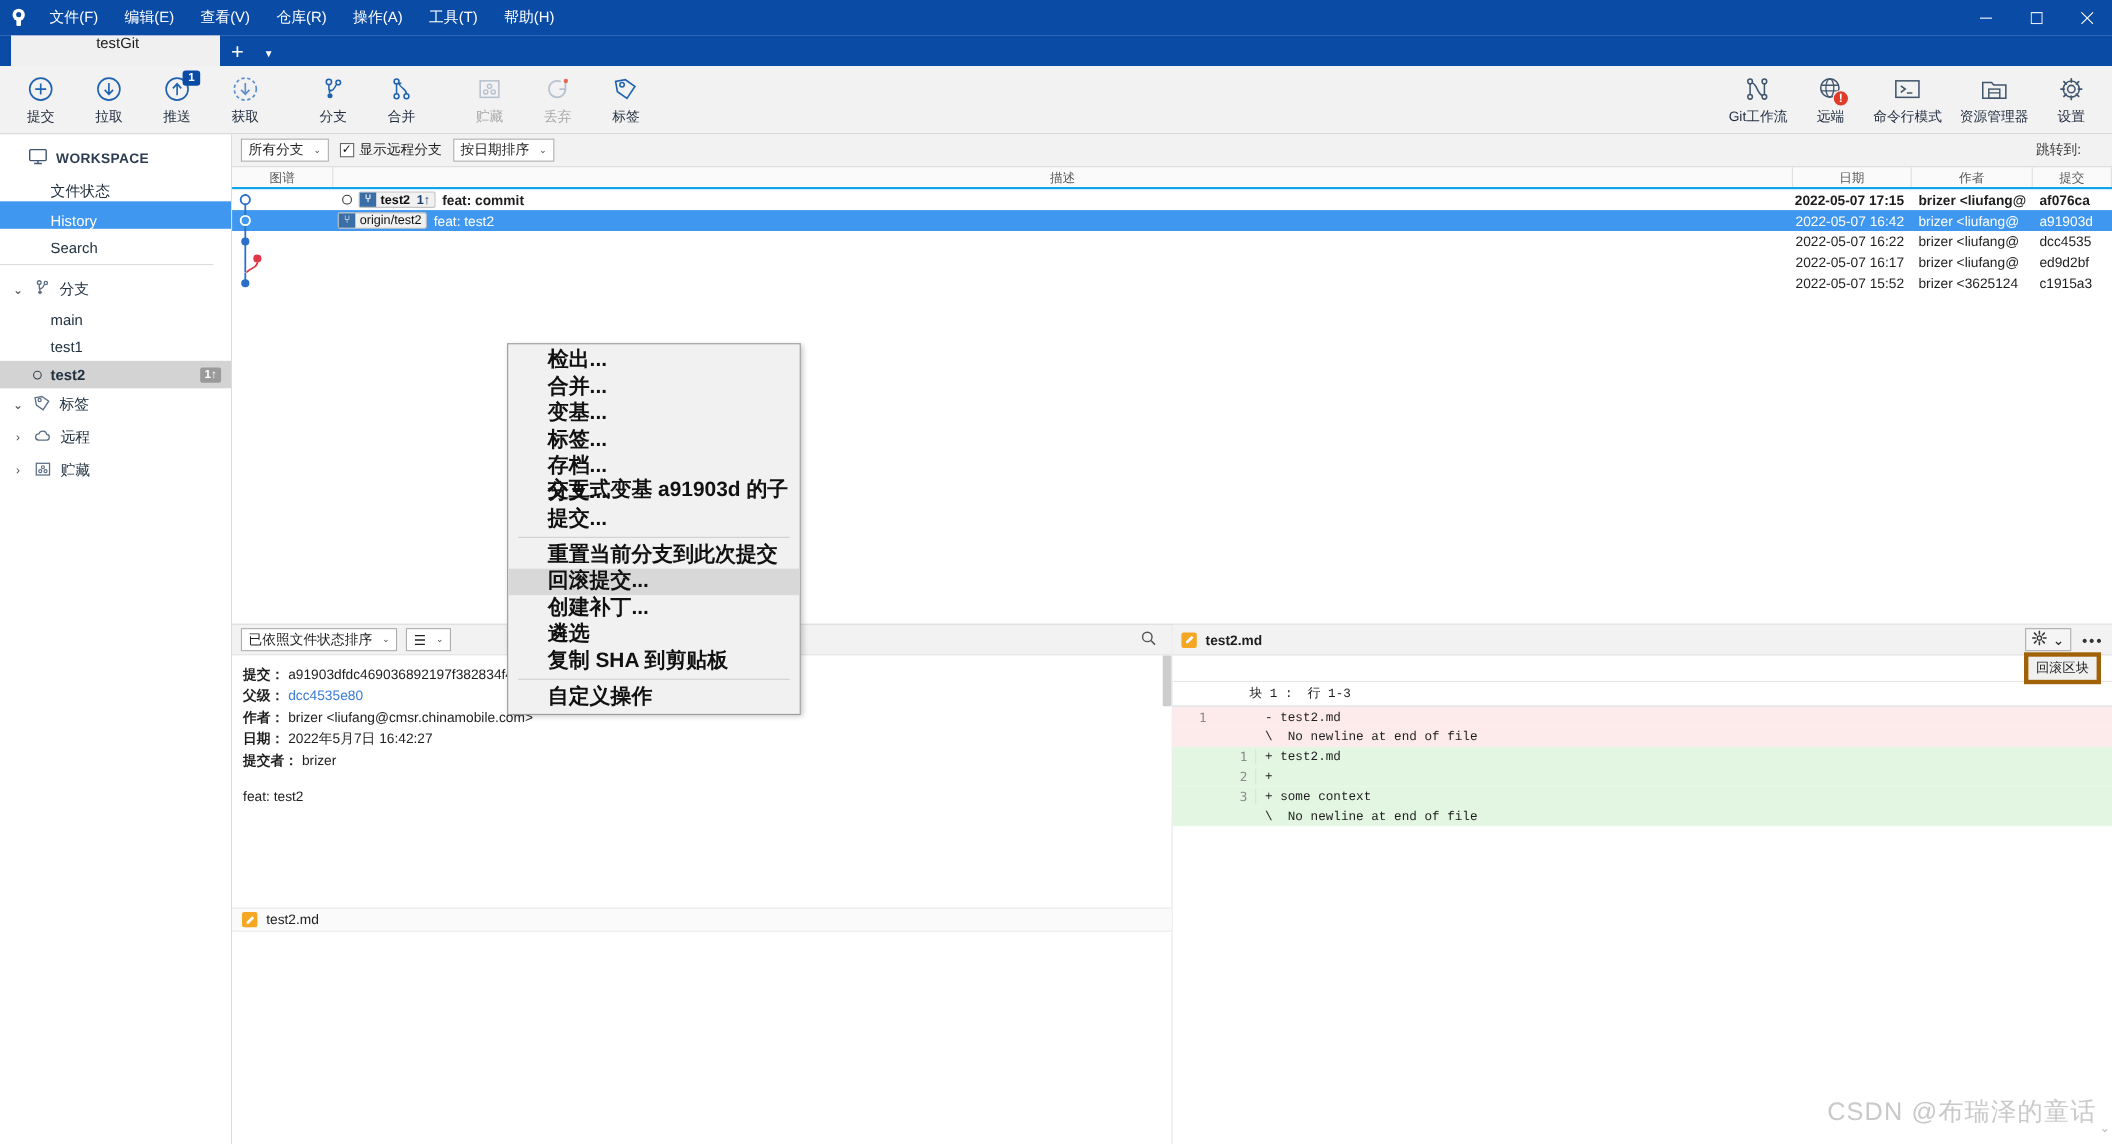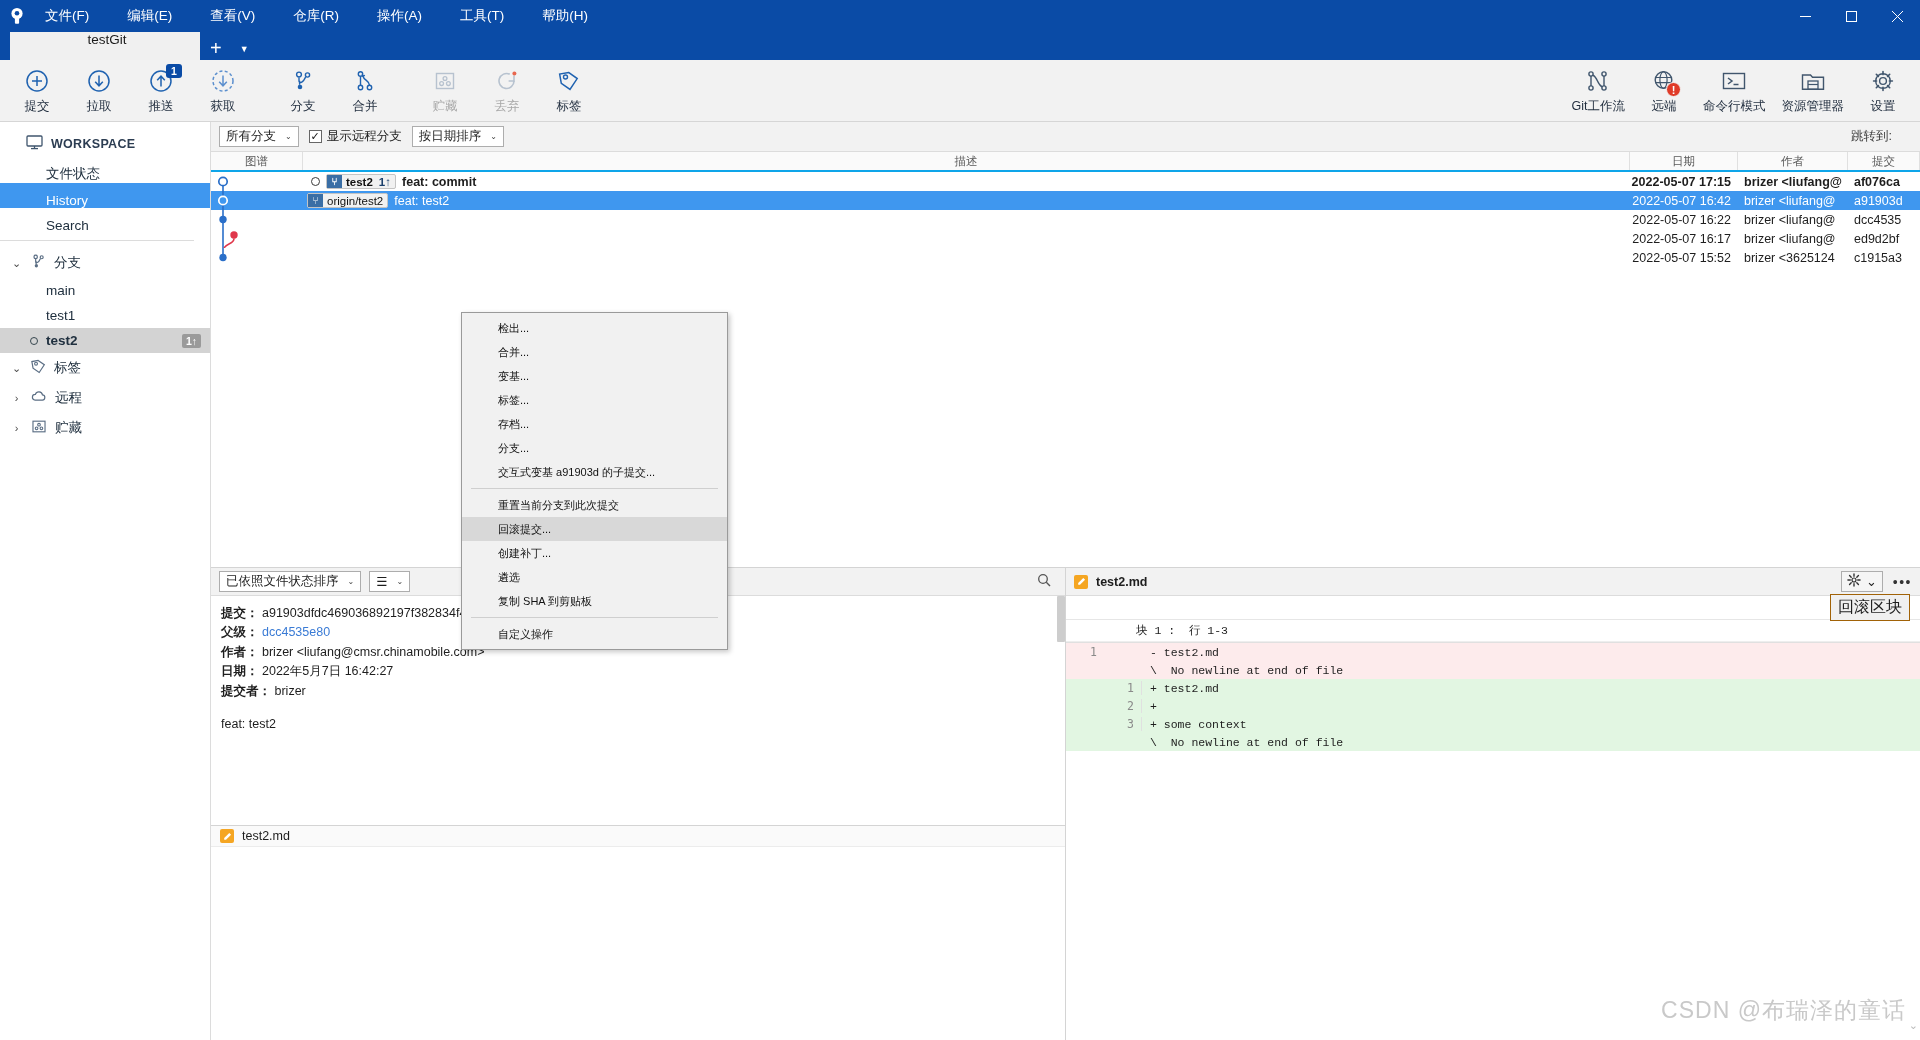--- a/index.html
+++ b/index.html
@@ -12,21 +12,21 @@
     color: #1e1e1e;
     background: #ffffff;
   }
   
   .titlebar {
     height: 32px; background: #0a4ba6; display: flex; align-items: center;
     color: #ffffff; position: relative;
   }
   .app-logo { width: 34px; display: flex; align-items: center; justify-content: center; }
   .app-logo svg { display: block; }
-  .menubar { display: flex; align-items: center; gap: 16px; }
+  .menubar { display: flex; align-items: center; gap: 2px; }
   .menu-item { padding: 4px 11px; font-size: 13.5px; color: #fff; cursor: default; white-space: nowrap; }
   .win-controls { position: absolute; right: 0; top: 0; height: 32px; display: flex; }
   .win-btn { width: 46px; height: 32px; display: flex; align-items: center; justify-content: center; color: #fff; }
 
   
   .tabstrip { height: 28px; background: #0a4ba6; display: flex; align-items: flex-end; padding-left: 10px; }
   .tab {
     height: 28px; background: #f0f0f0; color: #1b1b1b; display: flex; align-items: center;
     padding: 0 10px 0 14px; font-size: 13.5px; min-width: 190px; gap: 48px;
     justify-content: space-between;
@@ -139,21 +139,21 @@
   .fl-row { display: flex; align-items: center; gap: 8px; height: 21px; padding-left: 9px; background: #fafafa; border-bottom: 1px solid #ececec; font-size: 12.5px; }
   .mod-ico { width: 14px; height: 14px; background: #f5a623; border-radius: 2px; display:flex; align-items:center; justify-content:center; }
 
   .rpane { flex: 1; display: flex; flex-direction: column; min-width: 0; background: #fff; }
   .rp-head { height: 28px; background: #f2f2f2; border-bottom: 1px solid #dcdcdc; display: flex; align-items: center; gap: 8px; padding: 0 8px; }
   .rp-head .fname { font-weight: bold; font-size: 12.5px; }
   .rp-tools { margin-left: auto; display: flex; align-items: center; gap: 10px; }
   .gear-combo { height: 21px; border: 1px solid #adadad; background: #f5f5f5; display:flex; align-items:center; gap:5px; padding: 0 5px; }
   .dots { letter-spacing: 1.5px; color: #333; font-size: 14px; }
   .revert-chunk-row { height: 24px; display: flex; align-items: center; justify-content: flex-end; padding-right: 10px; border-bottom: 1px solid #e6e6e6; background:#fff; }
-  .revert-chunk { border: 1px solid #a16207; background: #f0f0f0; font-size: 16px; padding: 2px 7px; }
+  .revert-chunk { border: 4px solid #a16207; background: #f0f0f0; font-size: 12px; padding: 2px 7px; }
   .diff { font-family: "DejaVu Sans Mono", "Liberation Mono", monospace; font-size: 11.5px; }
   .diff-hunk { display: flex; height: 22px; align-items: center; border-bottom: 1px solid #eee; }
   .dnum { width: 62px; flex-shrink: 0; text-align: right; padding-right: 7px; color: #8a8a8a; }
   .dnum2 { width: 38px; flex-shrink: 0; text-align: right; padding-right: 7px; color: #8a8a8a; }
   .dtext { padding-left: 8px; white-space: pre; font-family: Liberation Mono, monospace; }
   .dline { display: flex; align-items: center; height: 18px; }
   .dline.del { background: #fdebec; }
   .dline.add { background: #e2f6e2; }
   .gutter-split { border-right: 1px solid #e0e0e0; }
   .diffbody { border-top: 1px solid #e0e0e0; }
@@ -162,21 +162,21 @@
     position: absolute; right: 14px; bottom: 14px; color: #c9c9c9;
     font-size: 23px; letter-spacing: 1px; pointer-events: none;
   }
   .vscroll-right { position: absolute; right: 2px; bottom: 8px; color: #bbb; font-size: 11px; }
 
   
   .ctxmenu {
     position: absolute; left: 250px; top: 190px; width: 267px; background: #f1f1f1;
     border: 1px solid #9a9a9a; box-shadow: 2px 2px 5px rgba(0,0,0,.22); padding: 3px 0; z-index: 50;
   }
-  .ctx-item { height: 24px; display: flex; align-items: center; padding-left: 36px; font-size: 11px; color: #111; cursor: default; }
+  .ctx-item { height: 24px; display: flex; align-items: flex-end; padding-left: 36px; font-size: 19px; color: #111; cursor: default; font-weight: bold; }
   .ctx-item.hl { background: #d8d8d8; }
   .ctx-sep { height: 1px; background: #cfcfcf; margin: 4px 9px; }
 </style>
 </head>
 <body>
 
 <div class="titlebar">
   <div class="app-logo">
     <svg width="20" height="20" viewBox="0 0 20 20">
       <circle cx="10" cy="7.5" r="5.6" fill="#ffffff"></circle>

